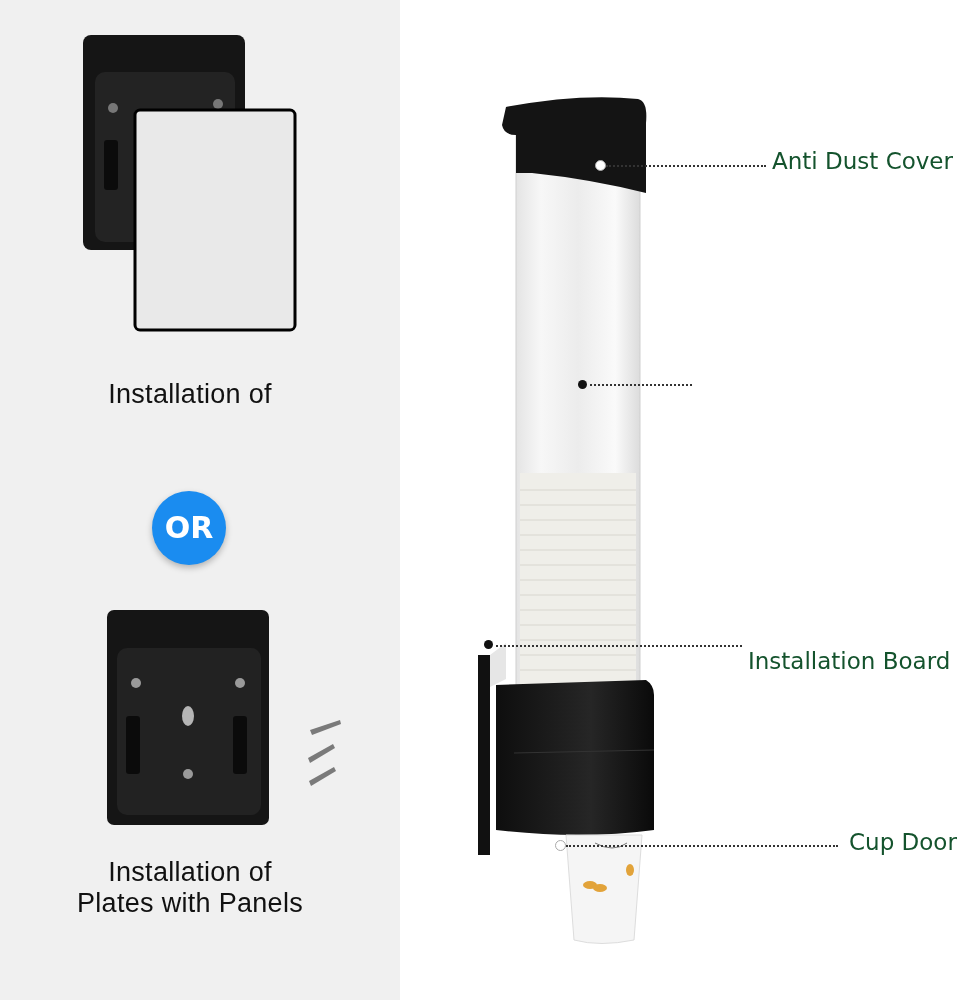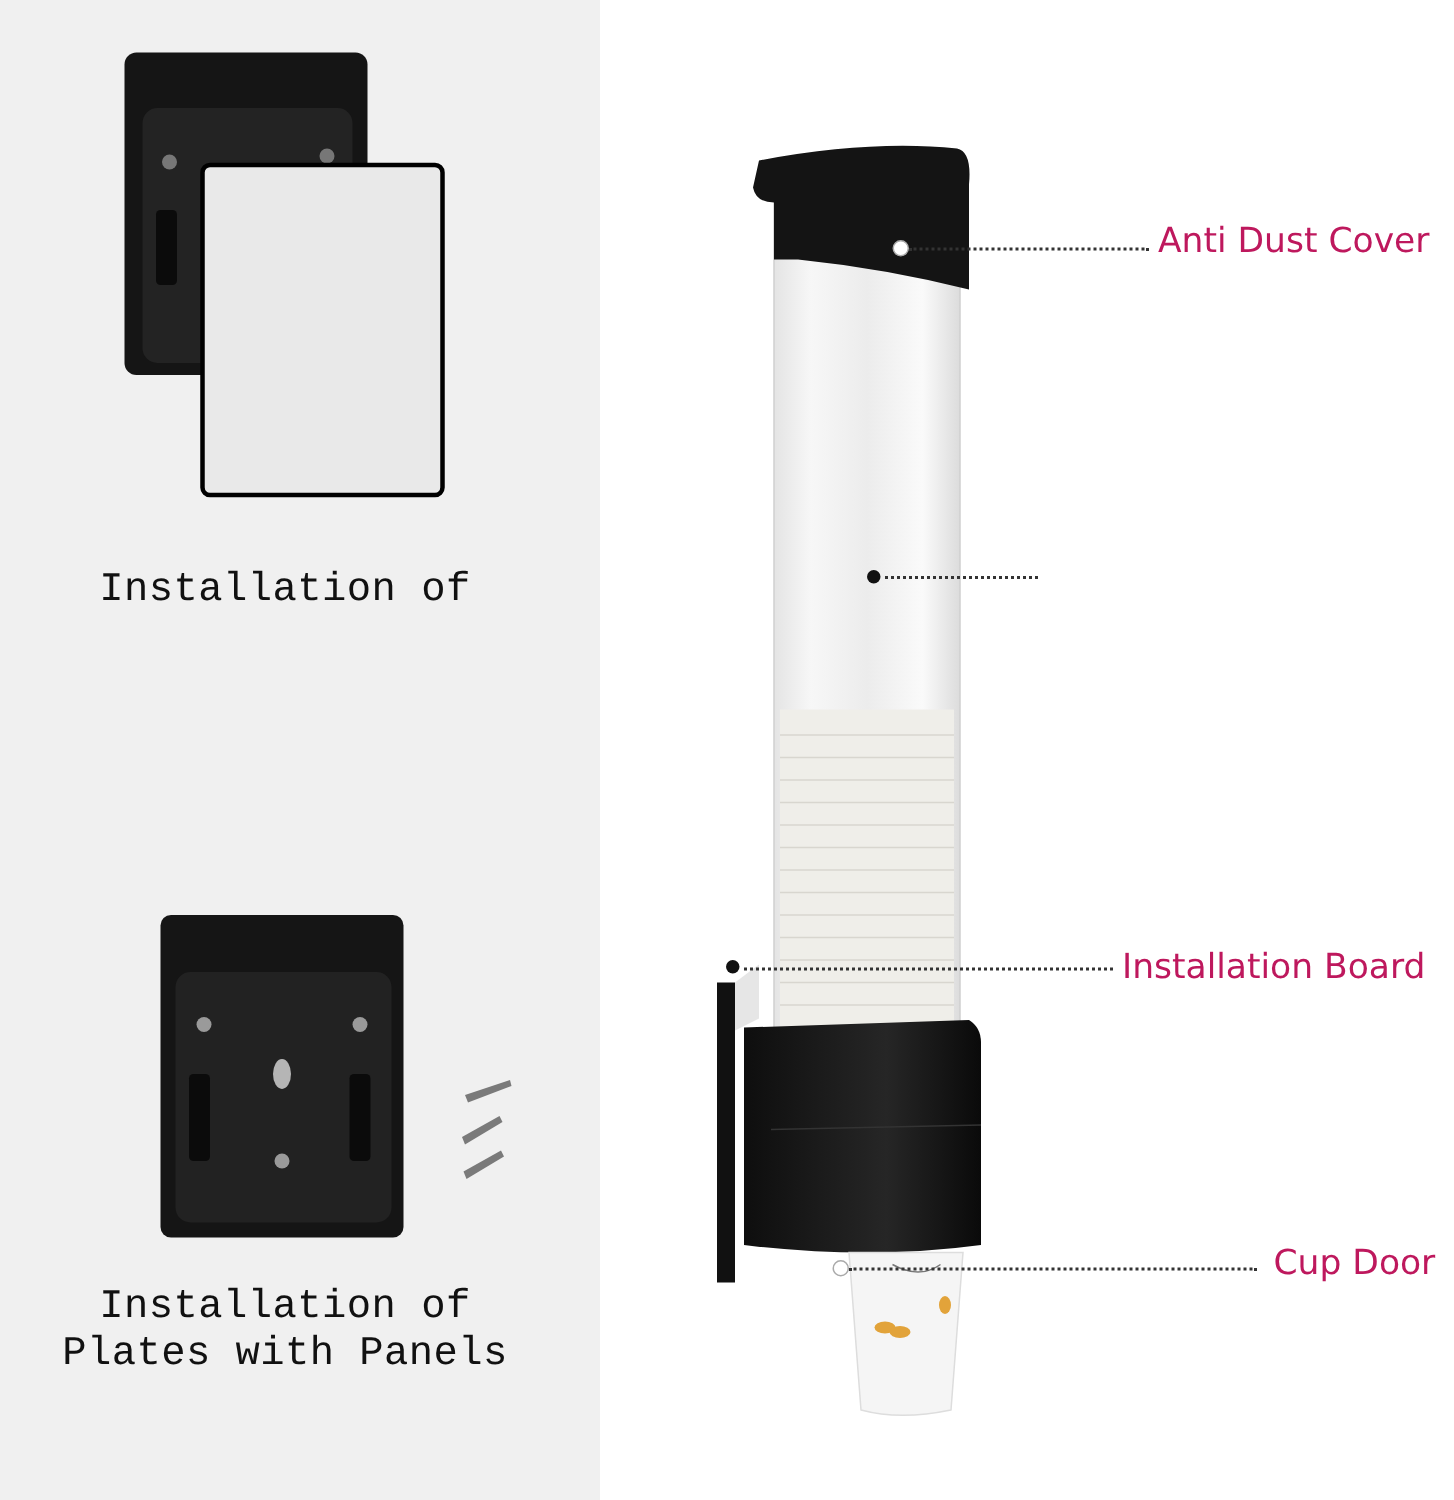--- a/index.html
+++ b/index.html
@@ -1,41 +1,42 @@
 <!DOCTYPE html>
 <html><head>
 <meta charset="utf-8">
 <style>
   html,body{margin:0;padding:0;}
   body{width:969px;height:1000px;position:relative;overflow:hidden;background:#ffffff;font-family:"DejaVu Sans","Liberation Sans",sans-serif;}
   .left-panel{position:absolute;left:0;top:0;width:400px;height:1000px;background:#f0f0f0;}
   .right-panel{position:absolute;left:400px;top:0;width:569px;height:1000px;background:#ffffff;}
   .abs{position:absolute;}
-  .caption{position:absolute;left:0;width:380px;text-align:center;font-family:Liberation Mono, monospace;font-size:27px;line-height:31px;color:#111;letter-spacing:0.3px;}
+  .caption{position:absolute;left:0;width:380px;text-align:center;font-family:Liberation Sans, sans-serif;font-size:27px;line-height:31px;color:#111;letter-spacing:0.3px;}
   .or-badge{position:absolute;left:152px;top:491px;width:74px;height:74px;border-radius:50%;background:#1a8cf0;color:#fff;font-family:"DejaVu Sans",sans-serif;font-weight:bold;font-size:30px;line-height:74px;text-align:center;box-shadow:0 3px 6px rgba(0,0,0,0.25);}
-  .callout{position:absolute;font-family:"DejaVu Sans",sans-serif;font-size:23px;color:#be185d;white-space:nowrap;}
+  .callout{position:absolute;font-family:"DejaVu Sans",sans-serif;font-size:23px;color:#14532d;white-space:nowrap;}
   .leader{position:absolute;height:0;border-top:2px dotted #333;}
   .dot{position:absolute;width:9px;height:9px;border-radius:50%;}
 </style>
 </head>
 <body>
 
 <div class="left-panel">
 
   <svg class="abs" style="left:80px;top:32px" width="220" height="300">
     <rect x="3" y="3" width="162" height="215" rx="8" fill="#151515"></rect>
     <rect x="15" y="40" width="140" height="170" rx="10" fill="#232323"></rect>
     <circle cx="33" cy="76" r="5" fill="#777"></circle>
     <circle cx="138" cy="72" r="5" fill="#777"></circle>
     <rect x="24" y="108" width="14" height="50" rx="3" fill="#0b0b0b"></rect>
     <rect x="55" y="78" width="160" height="220" rx="5" fill="#e9e9e9" stroke="#000" stroke-width="3"></rect>
   </svg>
 
   <div class="caption" style="top:379px">Installation of</div>
 
+  <div class="or-badge">OR</div>
 
   <svg class="abs" style="left:105px;top:608px" width="250" height="222">
     <rect x="2" y="2" width="162" height="215" rx="7" fill="#151515"></rect>
     <rect x="12" y="40" width="144" height="167" rx="10" fill="#222"></rect>
     <circle cx="31" cy="75" r="5" fill="#9a9a9a"></circle>
     <circle cx="135" cy="75" r="5" fill="#9a9a9a"></circle>
     <ellipse cx="83" cy="108" rx="6" ry="10" fill="#b5b5b5"></ellipse>
     <circle cx="83" cy="166" r="5" fill="#9a9a9a"></circle>
     <rect x="21" y="108" width="14" height="58" rx="3" fill="#0b0b0b"></rect>
     <rect x="128" y="108" width="14" height="58" rx="3" fill="#0b0b0b"></rect>
@@ -104,18 +105,18 @@
 
   <div class="dot" style="left:195px;top:160px;background:#fff;border:1px solid #aaa;"></div>
   <div class="leader" style="left:206px;top:165px;width:160px;"></div>
   <div class="callout" style="left:372px;top:148px">Anti Dust Cover</div>
 
   <div class="dot" style="left:178px;top:380px;background:#111;"></div>
   <div class="leader" style="left:190px;top:384px;width:102px;"></div>
 
   <div class="dot" style="left:84px;top:640px;background:#111;"></div>
   <div class="leader" style="left:96px;top:645px;width:246px;"></div>
-  <div class="callout" style="left:348px;top:632px">Installation Board</div>
+  <div class="callout" style="left:348px;top:648px">Installation Board</div>
 
   <div class="dot" style="left:155px;top:840px;background:#fff;border:1px solid #aaa;"></div>
   <div class="leader" style="left:166px;top:845px;width:272px;"></div>
   <div class="callout" style="left:449px;top:829px">Cup Door</div>
 </div>
 
 </body></html>

